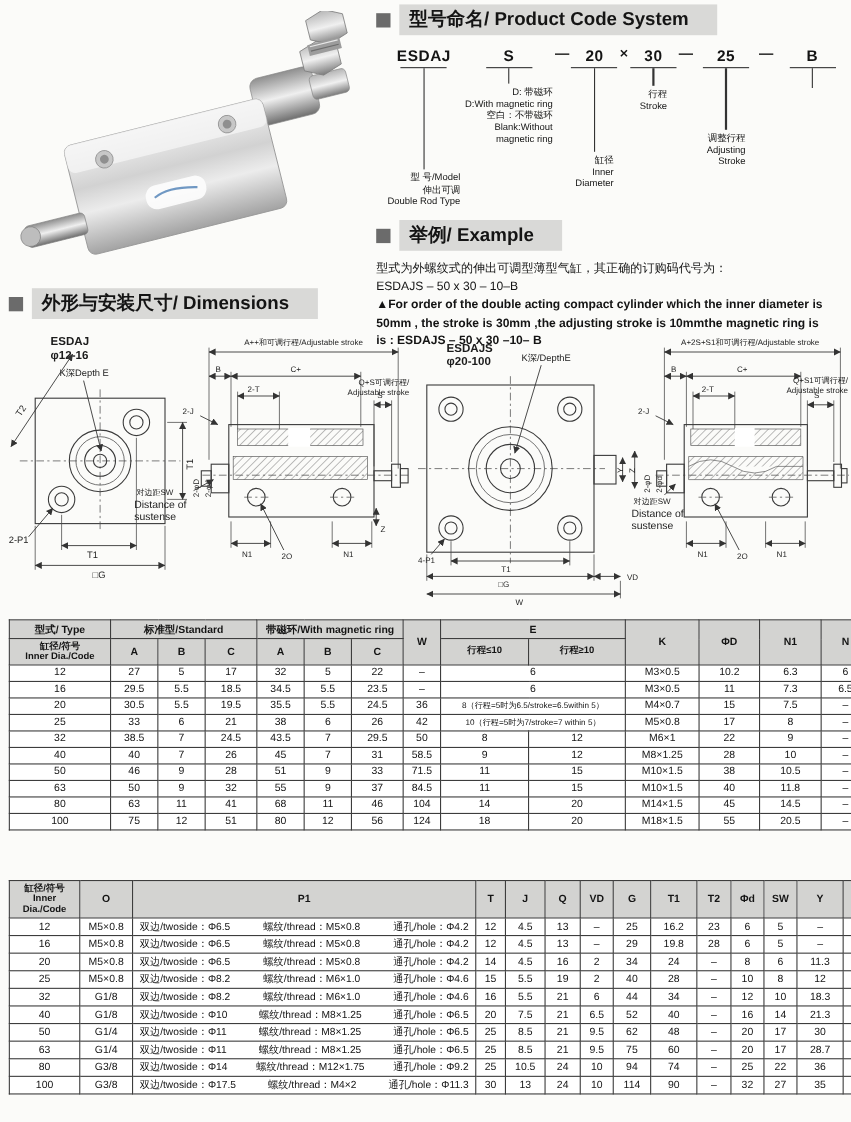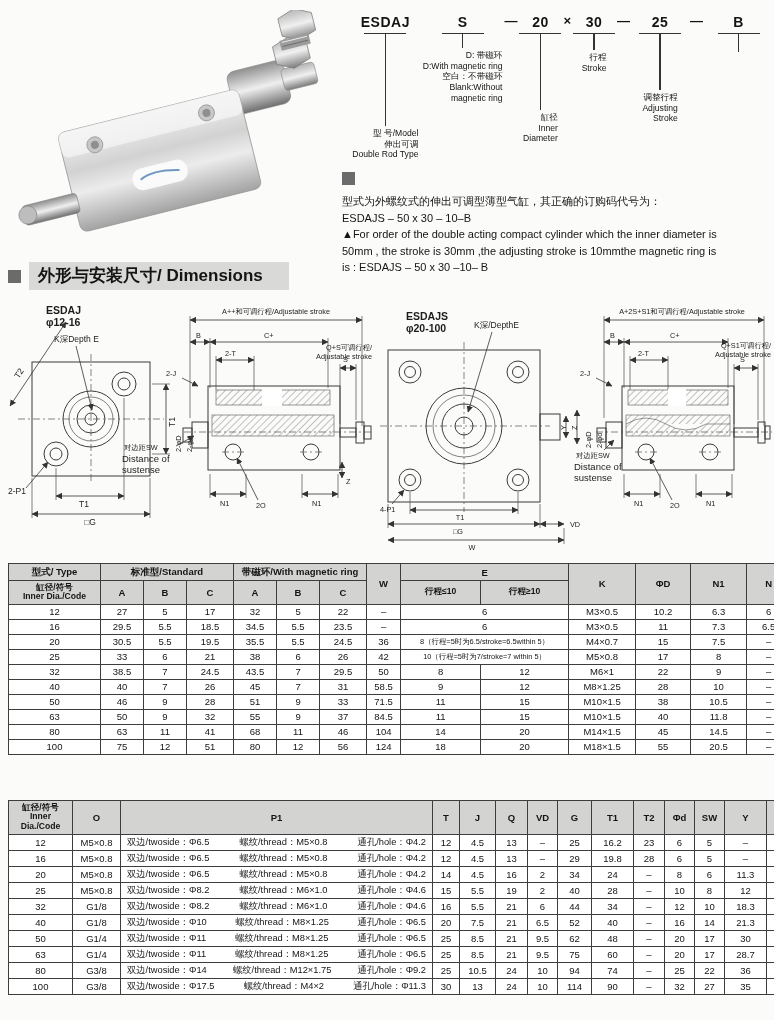--- a/index.html
+++ b/index.html
@@ -23,21 +23,21 @@
   .pc-code{font-weight:bold;font-size:14px;letter-spacing:.5px}
   .pc-tick{width:42px;border-top:1.3px solid #333;height:1px;margin-top:3px}
   .pc-stem{width:1.3px;background:#333}
   .pc-desc{text-align:right;font-size:8.6px;line-height:1.25;margin-top:2px;white-space:nowrap}
   .w-esdaj{width:96px}.w-s{width:92px}.w-20{width:44px}.w-30{width:46px}.w-25{width:72px}.w-b{width:86px}
   .h-esdaj{height:92px}.h-s{height:14px}.h-20{height:76px}.h-30{height:16px}.h-25{height:56px}.h-b{height:18px}
 
   .example-wrap{margin-top:12px}
   .example-text{margin-top:8px;font-size:11px;line-height:1.5;white-space:nowrap}
   .example-text .zh{font-size:11px}
-  .example-text .en{font-weight:normal}
+  .example-text .en{font-weight:bold}
 
   
   .dim-hdr{position:absolute;left:8px;top:262px}
   .drawings{position:absolute;left:0;top:298px;width:774px;height:258px}
   svg text{fill:#1c1c1c}
   .lb{font-size:8.5px}
   .lbs{font-size:7.3px}
   .mdl{font-size:10.5px;font-weight:bold}
   .ln{stroke:#3b3b3b;stroke-width:1;fill:none}
   .thin{stroke:#4a4a4a;stroke-width:.7;fill:none}
@@ -103,20 +103,24 @@
         <rect x="120" y="150" width="56" height="22" rx="10" fill="#fdfdfd" opacity=".9"></rect>
         <path d="M128,161 q14,-7 40,0" stroke="#4d7fb5" stroke-width="2" fill="none" opacity=".8"></path>
 
         <rect x="6" y="158" width="56" height="20" rx="4" fill="url(#rodg)" stroke="#818181" stroke-width=".6"></rect>
         <circle cx="10" cy="168" r="9" fill="#bdbdbd" stroke="#7e7e7e" stroke-width=".6"></circle>
       </g>
     </svg>
   </div>
 
   <div class="rightcol">
+    <div class="sec-hdr">
+      <span class="bullet"></span>
+      <span class="bar">型号命名/ Product Code System</span>
+    </div>
 
     <div class="code-diagram">
       <div class="pc-col w-esdaj">
         <span class="pc-code">ESDAJ</span>
         <span class="pc-tick"></span>
         <span class="pc-stem h-esdaj"></span>
         <div class="pc-desc">
           <div>型 号/Model</div>
             <div>伸出可调</div>
             <div>Double Rod Type</div>
@@ -170,20 +174,21 @@
       <div class="pc-col w-b">
         <span class="pc-code">B</span>
         <span class="pc-tick"></span>
         <span class="pc-stem h-b"></span>
       </div>
     </div>
 
     <div class="example-wrap">
       <div class="sec-hdr">
         <span class="bullet"></span>
+        <span class="bar">举例/ Example</span>
       </div>
       <div class="example-text">
         <div class="zh">型式为外螺纹式的伸出可调型薄型气缸，其正确的订购码代号为：</div>
         <div>ESDAJS – 50 x 30 – 10–B</div>
         <div class="en">▲For order of the double acting compact cylinder which the inner diameter is</div>
         <div class="en">50mm , the stroke is 30mm ,the adjusting stroke is 10mmthe magnetic ring is</div>
         <div class="en">is : ESDAJS – 50 x 30 –10– B</div>
       </div>
     </div>
   </div>

